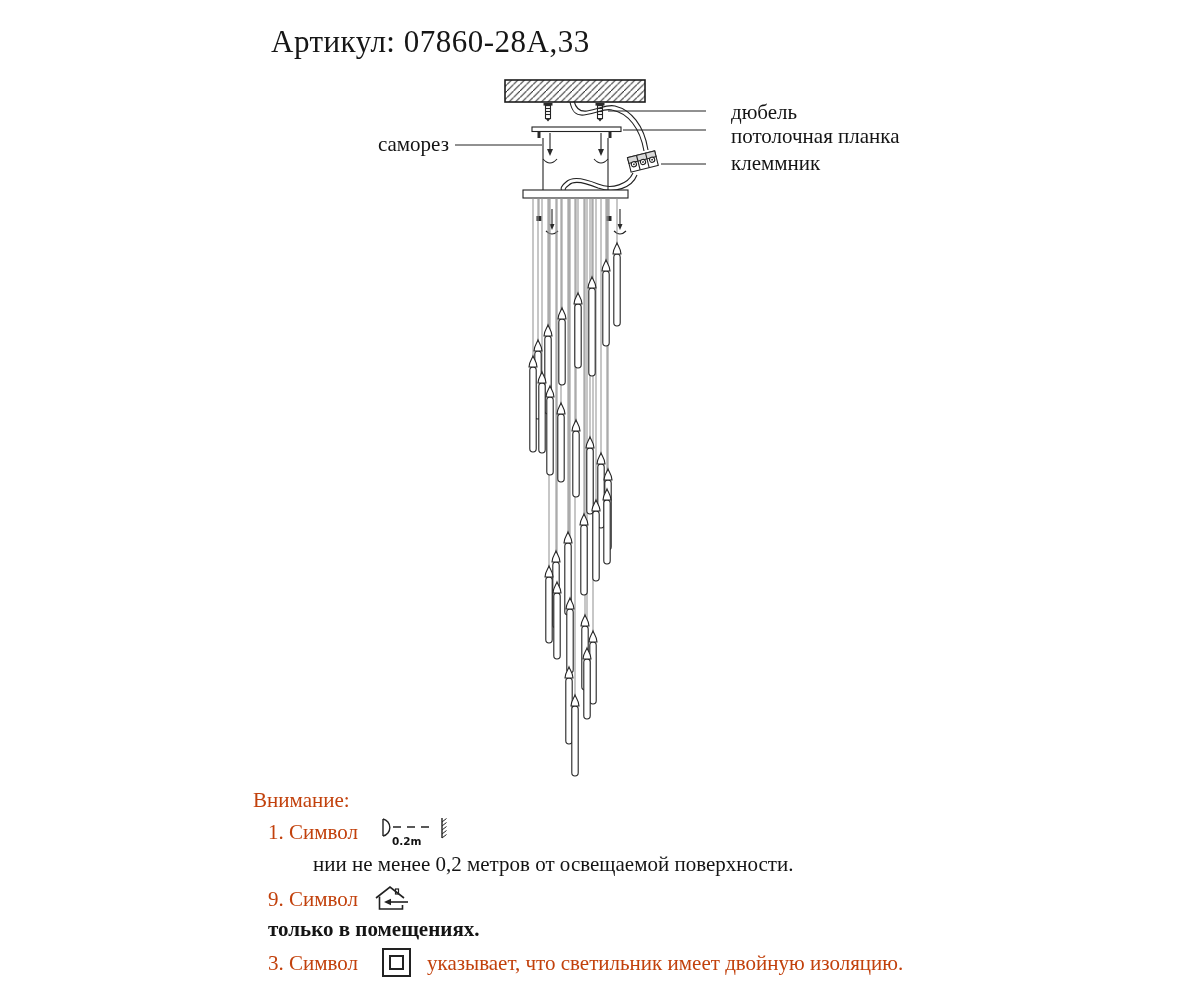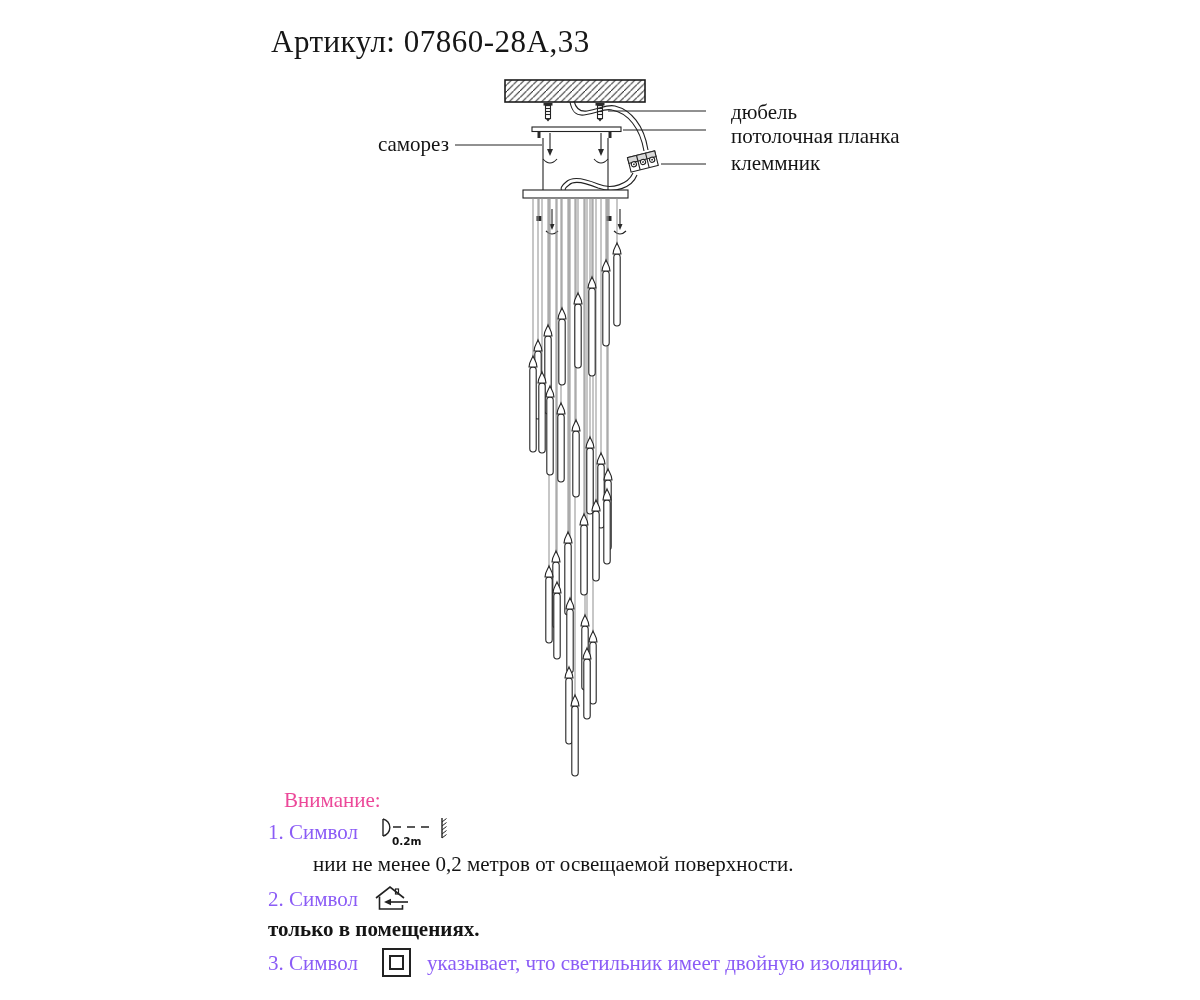--- a/index.html
+++ b/index.html
@@ -7,23 +7,23 @@
   .page{position:relative;width:1200px;height:1000px;background:#ffffff;overflow:hidden;padding-left:36px;}
   .title{position:absolute;left:271px;top:24px;font-size:31px;letter-spacing:0.5px;color:#161616;white-space:nowrap;}
   svg.diagram{position:absolute;left:0;top:0;width:1200px;height:1000px;}
   .ink{stroke:#222222;fill:none;stroke-width:1.1;}
   .fillwhite{fill:#ffffff;}
   .filldark{fill:#2a2a2a;stroke:none;}
   .wire{stroke:#8f8f8f;stroke-width:1;fill:none;}
   .drop{fill:#ffffff;stroke:#232323;stroke-width:1.1;}
   .leader{stroke:#222222;stroke-width:1;}
   .dlabel{font-family:"Liberation Serif", serif;font-size:21px;fill:#141414;}
-  .notes-block .note-row{position:absolute;left:268px;display:flex;align-items:center;gap:14px;font-size:21px;color:#8b5cf6;white-space:nowrap;}
+  .notes-block .note-row{position:absolute;left:268px;display:flex;align-items:center;gap:14px;font-size:21px;color:#c2410c;white-space:nowrap;}
   .note-line2{position:absolute;left:268px;font-size:21px;color:#141414;white-space:nowrap;}
-  .heading{position:absolute;left:284px;top:788px;font-size:21px;color:#ec4899;}
+  .heading{position:absolute;left:253px;top:788px;font-size:21px;color:#c2410c;}
   .sym-label{font-family:"DejaVu Sans", sans-serif;font-size:10.5px;font-weight:bold;fill:#111;}
 </style>
 </head>
 <body>
 
 <div class="page">
 
   <div class="title">Артикул: 07860-28А,33</div>
 
   <svg class="diagram" viewBox="0 0 1200 1000">
@@ -276,21 +276,21 @@
         <line x1="66" y1="7" x2="70.5" y2="3.5" stroke="#222" stroke-width="1"></line>
         <line x1="66" y1="11" x2="70.5" y2="7.5" stroke="#222" stroke-width="1"></line>
         <line x1="66" y1="15" x2="70.5" y2="11.5" stroke="#222" stroke-width="1"></line>
         <line x1="66" y1="19" x2="70.5" y2="15.5" stroke="#222" stroke-width="1"></line>
         <line x1="66" y1="23" x2="70.5" y2="19.5" stroke="#222" stroke-width="1"></line>
       </svg>
     </div>
     <div class="note-line2" style="top:852px;margin-left:45px;">нии не менее 0,2 метров от освещаемой поверхности.</div>
 
     <div class="note-row" style="top:884px;height:30px;">
-      <span>2. Символ</span>
+      <span>9. Символ</span>
       <svg width="36" height="28" viewBox="0 0 36 28" style="margin-left:2px;">
         <path d="M2,13 L16,2 L30,13" fill="none" stroke="#222" stroke-width="1.6"></path>
         <rect x="21.5" y="4" width="3" height="5" fill="none" stroke="#222" stroke-width="1.2"></rect>
         <path d="M5.5,11.5 L5.5,24 L28.5,24 L28.5,20" fill="none" stroke="#222" stroke-width="1.6"></path>
         <line x1="34" y1="17" x2="12" y2="17" stroke="#222" stroke-width="1.6"></line>
         <path d="M17,13.8 L10,17 L17,20.2 Z" fill="#222"></path>
       </svg>
     </div>
     <div class="note-line2" style="top:917px;font-weight:bold;">только в помещениях.</div>
 

